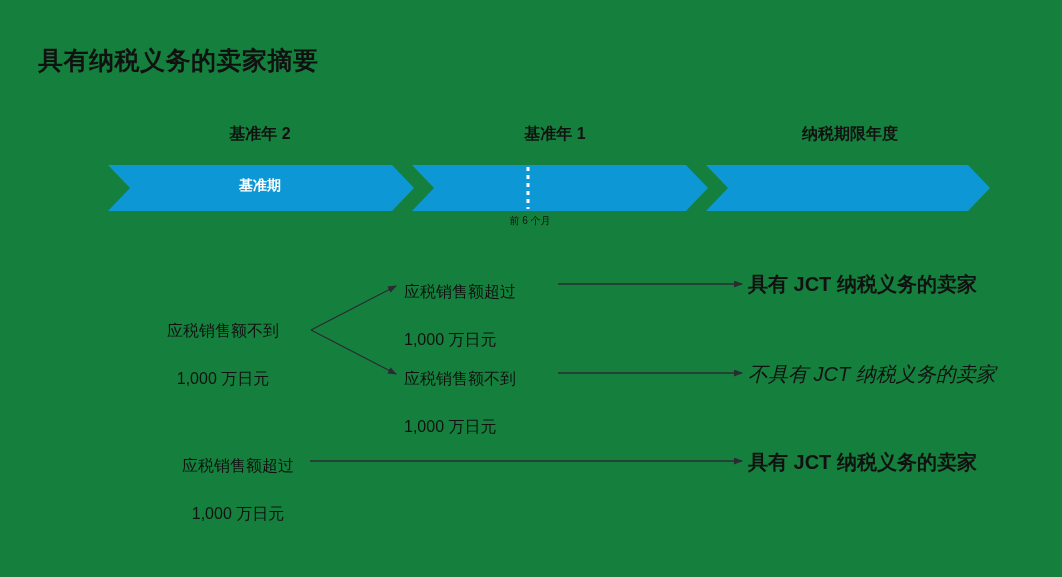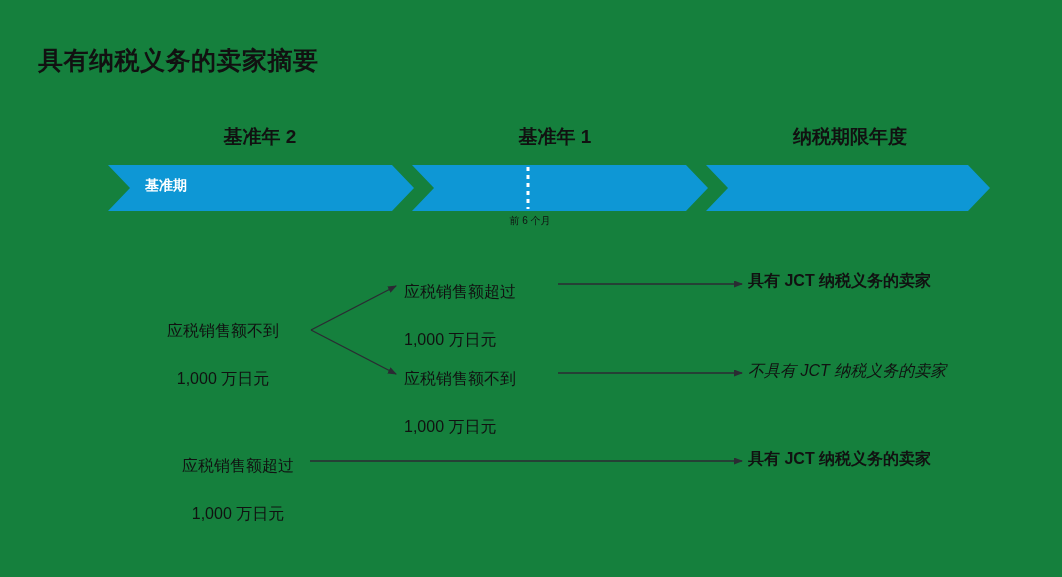--- a/index.html
+++ b/index.html
@@ -30,21 +30,21 @@
     font-weight: bold;
     letter-spacing: 0.5px;
     color: #111111;
     white-space: nowrap;
   }
 
   
   .year-label {
     position: absolute;
     top: 124px;
-    font-size: 19px;
+    font-size: 16px;
     font-weight: bold;
     color: #111111;
     text-align: center;
     white-space: nowrap;
   }
   .year-label.y2 { left: 145px; width: 230px; }
   .year-label.y1 { left: 440px; width: 230px; }
   .year-label.y0 { left: 735px; width: 230px; }
 
   
@@ -55,21 +55,21 @@
     width: 1062px;
     height: 46px;
   }
   .band svg { display: block; }
   .chev-text {
     position: absolute;
     top: 177px;
     font-size: 14px;
     font-weight: bold;
     color: #ffffff;
-    text-align: left;
+    text-align: center;
     white-space: nowrap;
   }
   .chev-text.c1 { left: 145px; width: 230px; }
   .chev-text.c3 { left: 735px; width: 230px; }
 
   
   .months-note {
     position: absolute;
     left: 410px;
     top: 214px;
@@ -95,21 +95,21 @@
   
   .node-br-a   { left: 404px; top: 258px; width: 170px; text-align: left; }
   
   .node-br-b   { left: 404px; top: 345px; width: 170px; text-align: left; }
   
   .node-base-b { left: 148px; top: 432px; width: 180px; text-align: center; }
 
   
   .outcome {
     position: absolute;
-    font-size: 16px;
+    font-size: 20px;
     color: #111111;
     white-space: nowrap;
   }
   .outcome.strong { font-weight: bold; }
   .out-1 { left: 748px; top: 271px; }
   .out-2 { left: 748px; top: 361px; font-style: italic; }
   .out-3 { left: 748px; top: 449px; }
 
   
   .connectors {

